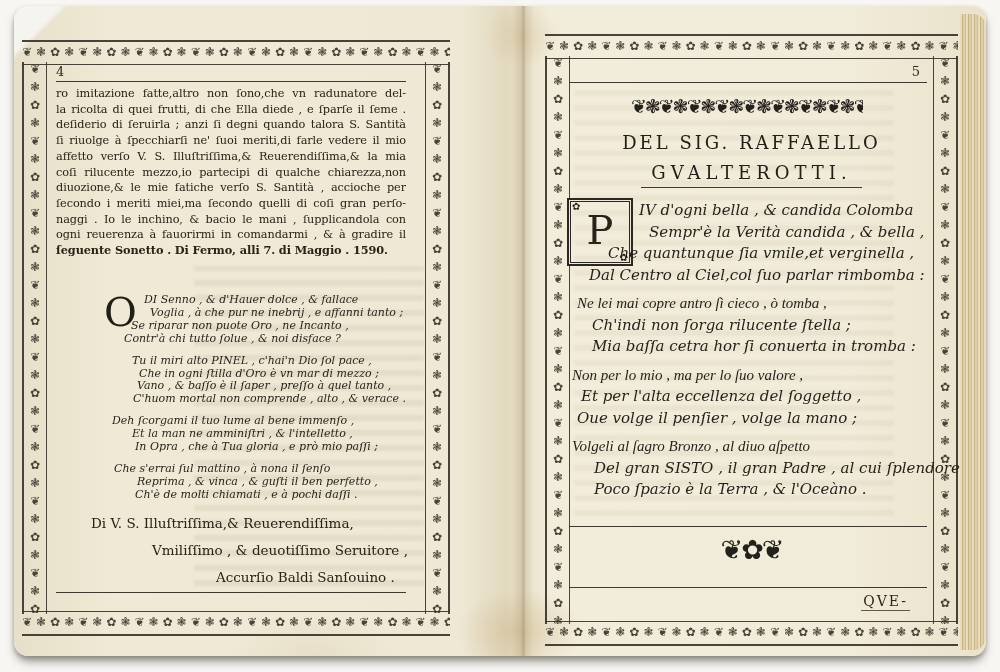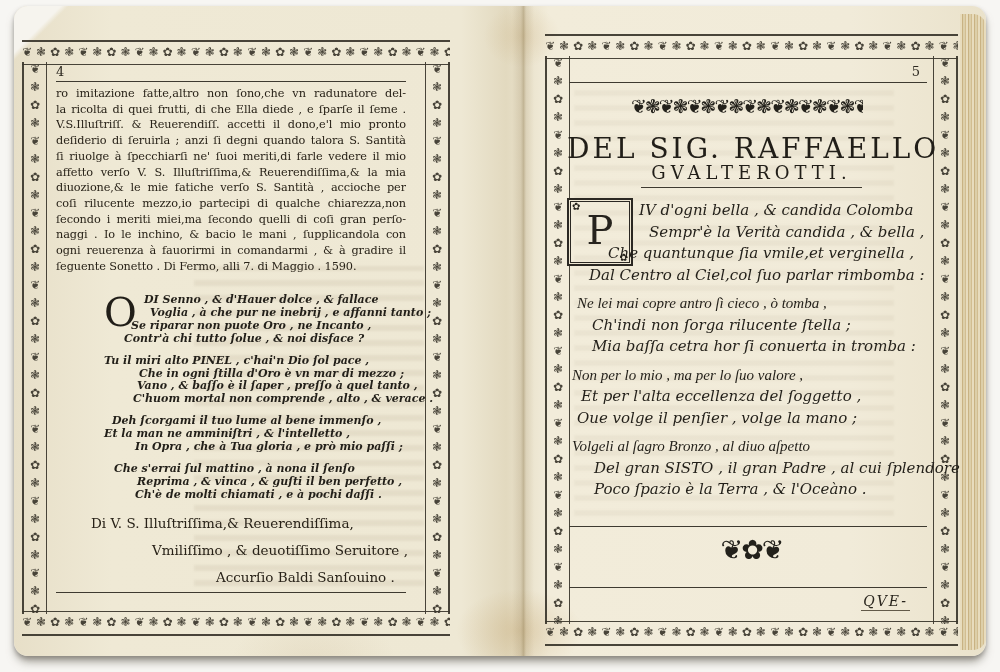--- a/index.html
+++ b/index.html
@@ -38,61 +38,61 @@
   .right-frame{left:531px;top:28px;width:413px;height:612px;}
 
   .rule{position:absolute;height:0;border-top:1.3px solid #3e3a30;}
 
   .pagenum{position:absolute;font-size:13px;color:#2c2820;}
 
   
   .prose{position:absolute;left:12px;top:24px;width:350px;color:#282218;}
   .prose .ln{white-space:nowrap;overflow:hidden;width:350px;line-height:15.7px;font-size:11.3px;
     letter-spacing:-.1px;text-align:justify;text-align-last:justify;}
-  .prose .ln.last{text-align-last:left;}
+  .prose .ln.last{text-align-last:left;font-weight:bold;}
 
   .poem{font-style:italic;color:#221f19;}
   .pl{position:absolute;left:60px;top:232px;width:300px;}
-  .pl .ln{white-space:nowrap;line-height:12.9px;font-size:11px;font-weight:bold;}
+  .pl .ln{white-space:nowrap;line-height:12.9px;font-size:11px;}
   .pl .g{margin-top:9px;}
   .dropcap{position:absolute;left:0;top:1px;font-style:normal;font-size:40px;line-height:34px;color:#211e18;}
 
   .ml8{margin-left:8px}.ml10{margin-left:10px}.ml18{margin-left:27px}.ml20{margin-left:20px}
-  .ml28{}.ml29{margin-left:29px}.ml31{margin-left:31px}.ml33{margin-left:33px}
+  .ml28{margin-left:28px}.ml29{margin-left:29px}.ml31{margin-left:31px}.ml33{margin-left:33px}
   .ml35{margin-left:35px}.ml40{margin-left:40px}.ml46{margin-left:46px}
   .ml3{margin-left:3px}.ml12{margin-left:12px}.ml22{margin-left:22px}.ml23{margin-left:23px}
   .ml25{margin-left:25px}.ml65{margin-left:39px}.ml70{margin-left:70px}.ml80{margin-left:80px}
 
   .valediction{position:absolute;left:12px;top:448px;width:350px;font-size:13.5px;color:#282218;}
   .valediction div{line-height:27px;white-space:nowrap;}
 
   
   .banner{position:absolute;left:64px;top:30px;width:232px;height:40px;overflow:hidden;text-align:center;}
   .banner .orn-fill{display:block;color:#23211b;font-family:"DejaVu Sans",sans-serif;
     font-size:19px;line-height:40px;letter-spacing:-2px;white-space:nowrap;}
   .banner-label{position:absolute;left:50%;top:50%;transform:translate(-50%,-50%);
     width:128px;height:19px;line-height:19px;background:#f5efdd;border:1px solid #2a2721;
     font-size:11px;letter-spacing:5px;color:#2a2721;text-align:center;margin-top:40px;}
-  .title1{position:absolute;top:76px;left:0;width:100%;text-align:center;font-size:28px;
+  .title1{position:absolute;top:76px;left:0;width:100%;text-align:center;font-size:18px;
     letter-spacing:3px;color:#211e18;white-space:nowrap;}
   .title2{position:absolute;top:106px;left:0;width:100%;text-align:center;}
   .title2 span{display:inline-block;font-size:18px;letter-spacing:5px;color:#211e18;
     border-bottom:1.4px solid #3e3a30;padding:0 10px 4px;}
   .initial-box{position:absolute;left:0;top:142px;width:62px;height:64px;border:2px solid #2b2823;
     box-shadow:inset 0 0 0 1px #efe8d4, inset 0 0 0 2px #2b2823;text-align:center;}
   .init-letter{font-size:40px;line-height:60px;color:#26231d;}
   .init-flower{position:absolute;font-size:10px;color:#26231d;font-family:"DejaVu Sans",sans-serif;}
   .init-flower.tl{left:3px;top:1px;}
   .init-flower.br{right:3px;bottom:1px;}
   .pr{position:absolute;left:2px;top:144px;width:366px;}
   .pr .ln{white-space:nowrap;line-height:21.5px;font-size:15px;}
   .pr .g{margin-top:7px;font-family:Liberation Serif, serif;}
   .fleuron{position:absolute;top:478px;left:0;width:100%;text-align:center;
     font-family:"DejaVu Sans",sans-serif;font-size:27px;letter-spacing:-2px;color:#23211b;}
-  .catchword{position:absolute;top:537px;right:26px;font-style:italic;font-size:14px;
+  .catchword{position:absolute;top:537px;right:26px;font-size:14px;
     letter-spacing:2px;color:#2a261e;border-bottom:1px solid rgba(62,54,38,.8);padding:0 2px 1px;}
 </style>
 </head>
 <body>
 
 <div class="photo">
   <div class="book">
     <div class="corner-wear"></div>
     <div class="page-edges"></div>
     <div class="gutter"></div>
@@ -104,26 +104,25 @@
       <div class="band h bottom"><span>❦❃✿❃❦❃✿❃❦❃✿❃❦❃✿❃❦❃✿❃❦❃✿❃❦❃✿❃❦❃✿❃❦❃✿❃❦❃✿❃❦❃✿❃❦❃✿❃❦❃✿❃❦❃✿❃❦❃✿❃❦❃✿❃❦❃✿❃❦❃✿❃❦❃✿❃❦❃✿❃❦❃✿❃❦❃✿❃❦❃✿❃❦❃✿❃❦❃✿❃❦❃✿❃</span></div>
       <div class="band v left"><span>❦❃✿❃❦❃✿❃❦❃✿❃❦❃✿❃❦❃✿❃❦❃✿❃❦❃✿❃❦❃✿❃❦❃✿❃❦❃✿❃❦❃✿❃❦❃✿❃❦❃✿❃❦❃✿❃❦❃✿❃❦❃✿❃❦❃✿❃❦❃✿❃❦❃✿❃❦❃✿❃❦❃✿❃❦❃✿❃❦❃✿❃❦❃✿❃❦❃✿❃❦❃✿❃</span></div>
       <div class="band v right"><span>❦❃✿❃❦❃✿❃❦❃✿❃❦❃✿❃❦❃✿❃❦❃✿❃❦❃✿❃❦❃✿❃❦❃✿❃❦❃✿❃❦❃✿❃❦❃✿❃❦❃✿❃❦❃✿❃❦❃✿❃❦❃✿❃❦❃✿❃❦❃✿❃❦❃✿❃❦❃✿❃❦❃✿❃❦❃✿❃❦❃✿❃❦❃✿❃❦❃✿❃❦❃✿❃</span></div>
       <div class="inner">
         <div class="pagenum" style="left:12px;top:2px;">4</div>
         <div class="rule" style="left:12px;top:19px;width:350px;"></div>
 
         <div class="prose">
           <div class="ln">ro imitazione fatte,altro non ſono,che vn radunatore del-</div>
           <div class="ln">la ricolta di quei frutti, di che Ella diede , e ſparſe il ſeme .</div>
-          <div class="ln">V.S.Illuſtriſſ. &amp; Reuerendiſſ. accetti il dono,e'l mio pronto</div>
           <div class="ln">deſiderio di ſeruirla ; anzi ſi degni quando talora S. Santità</div>
           <div class="ln">ſi riuolge à ſpecchiarſi ne' ſuoi meriti,di farle vedere il mio</div>
           <div class="ln">affetto verſo V. S. Illuſtriſſima,&amp; Reuerendiſſima,&amp; la mia</div>
+          <div class="ln">coſi rilucente mezzo,io partecipi di qualche chiarezza,non</div>
           <div class="ln">diuozione,&amp; le mie fatiche verſo S. Santità , accioche per</div>
-          <div class="ln">coſi rilucente mezzo,io partecipi di qualche chiarezza,non</div>
           <div class="ln">ſecondo i meriti miei,ma ſecondo quelli di coſi gran perſo-</div>
           <div class="ln">naggi .  Io le inchino, &amp; bacio le mani , ſupplicandola con</div>
           <div class="ln">ogni reuerenza à fauorirmi in comandarmi , &amp; à gradire il</div>
           <div class="ln last">ſeguente Sonetto .  Di Fermo, alli 7. di Maggio .  1590.</div>
         </div>
 
         <div class="poem pl">
           <div class="dropcap">O</div>
           <div class="ln ml40">DI Senno , &amp; d'Hauer dolce , &amp; fallace</div>
           <div class="ln ml46">Voglia , à che pur ne inebrij , e affanni tanto ;</div>

